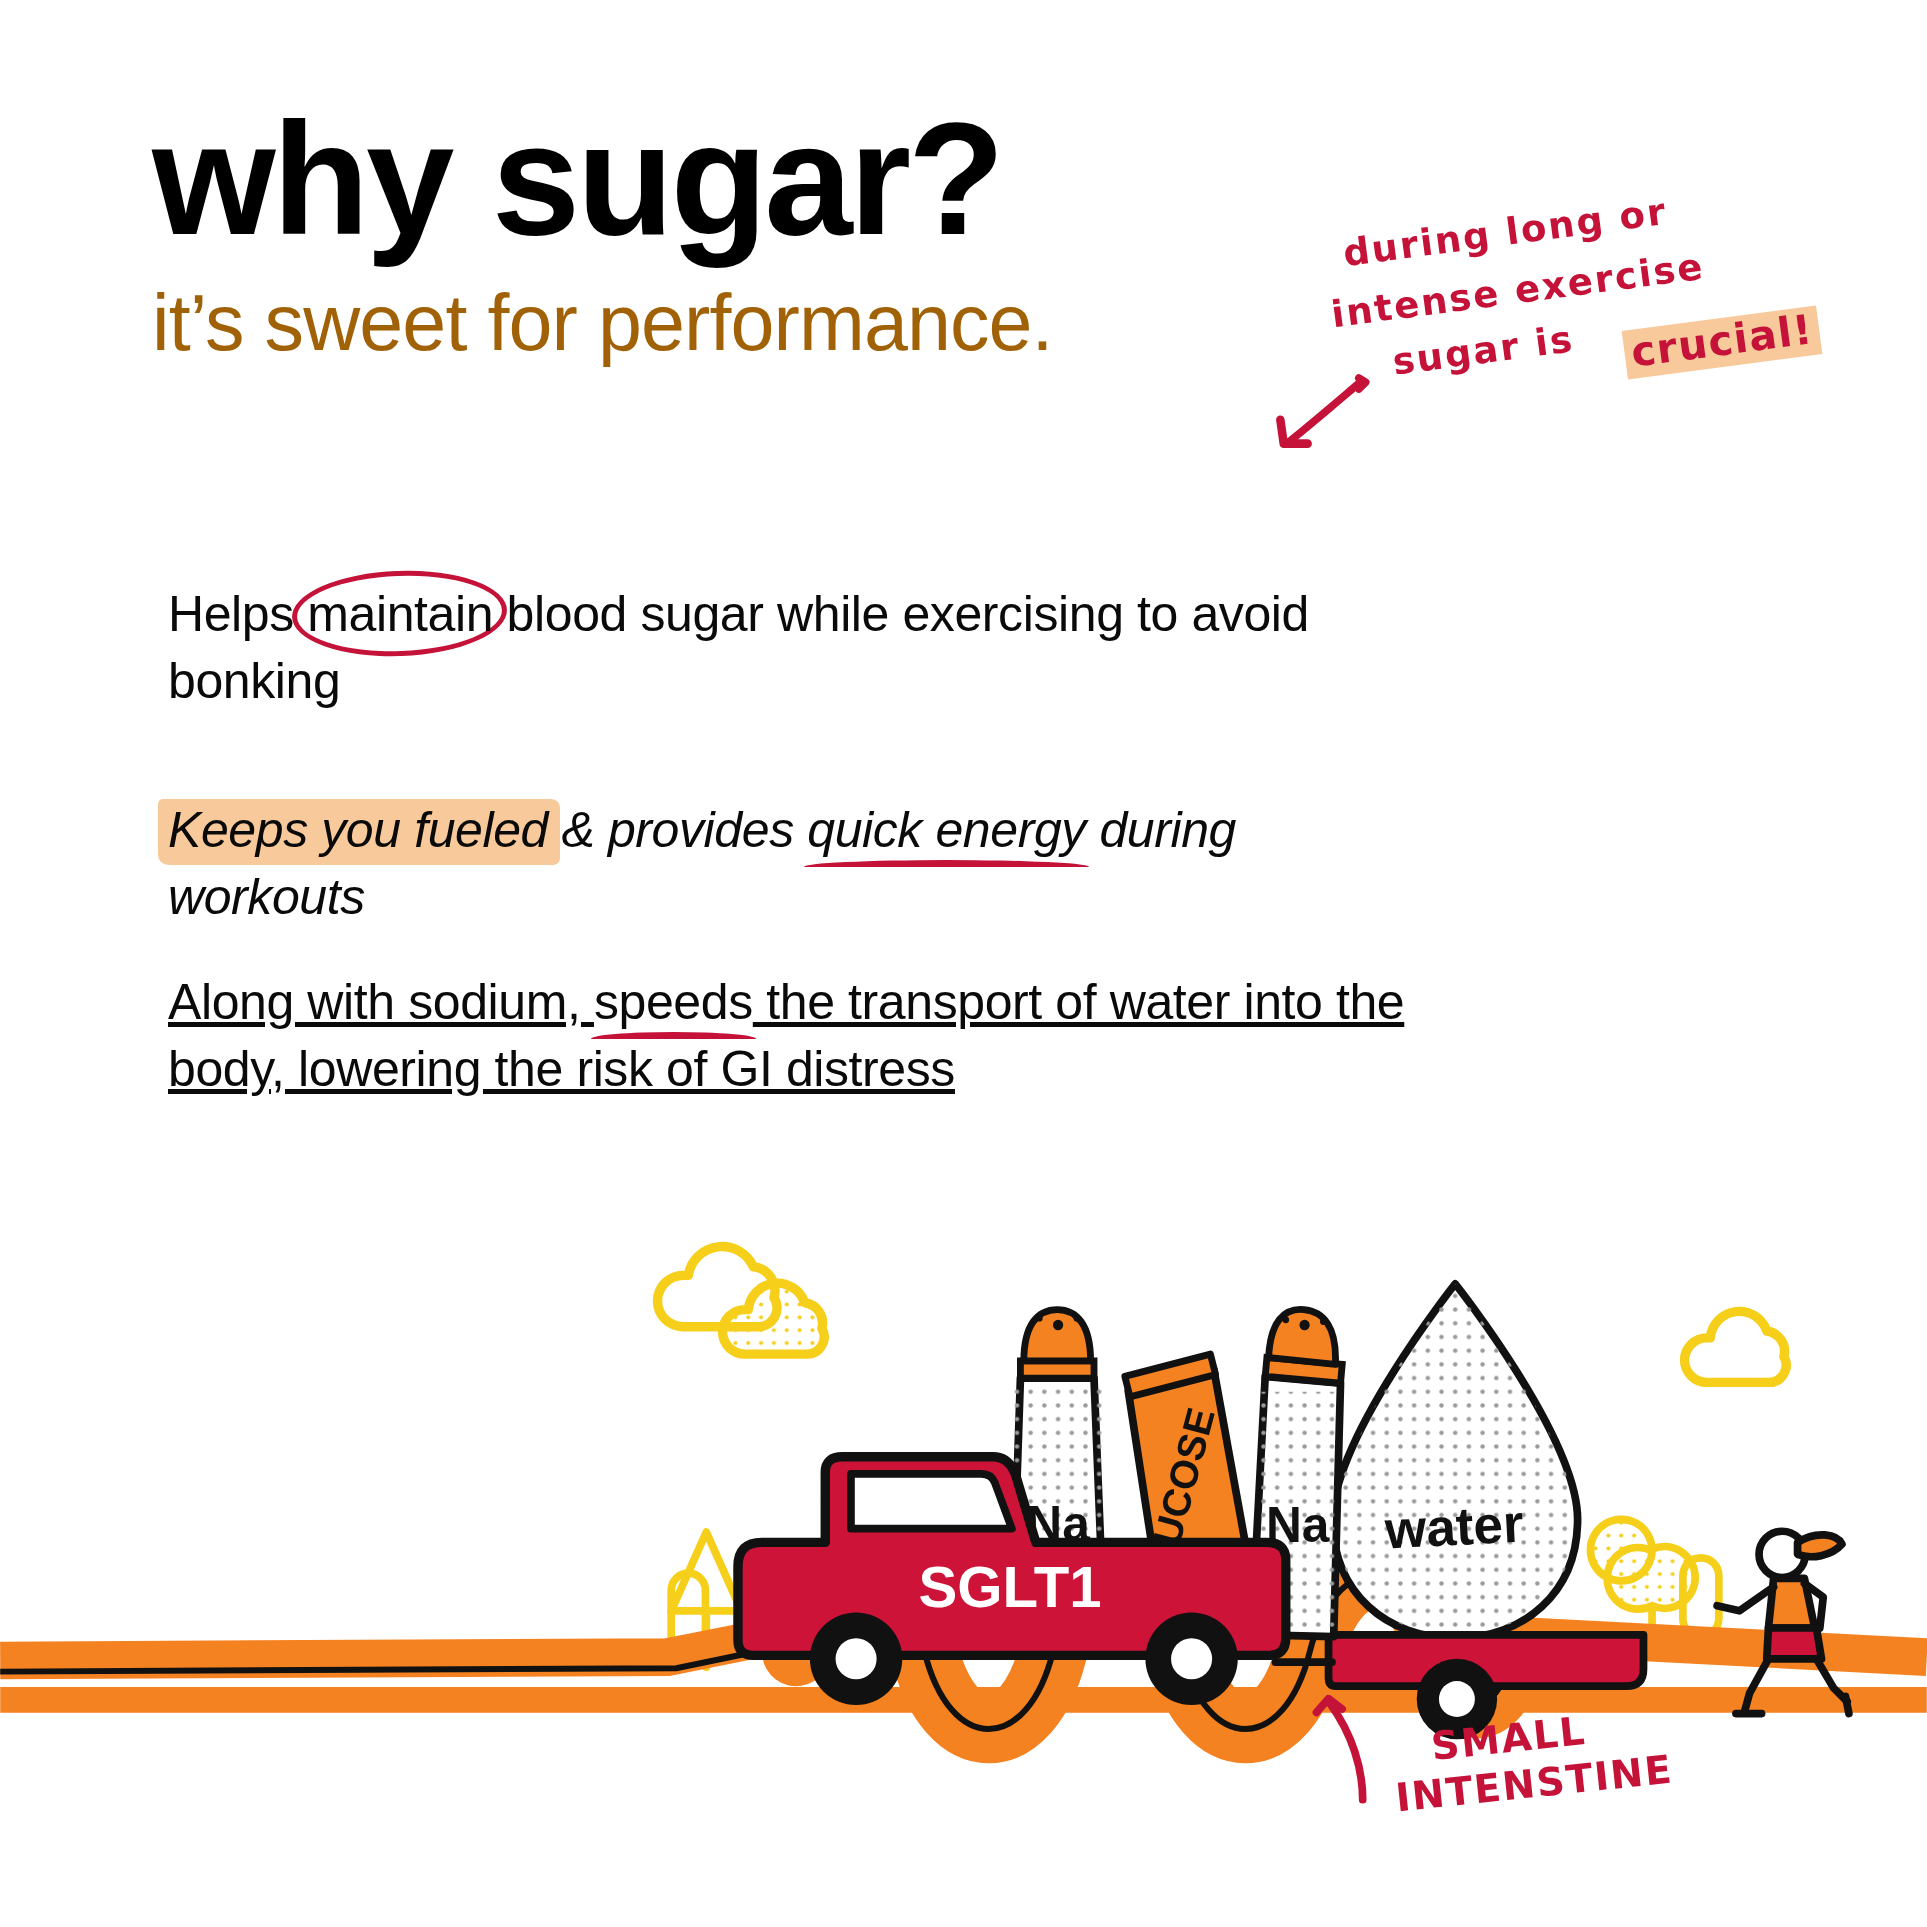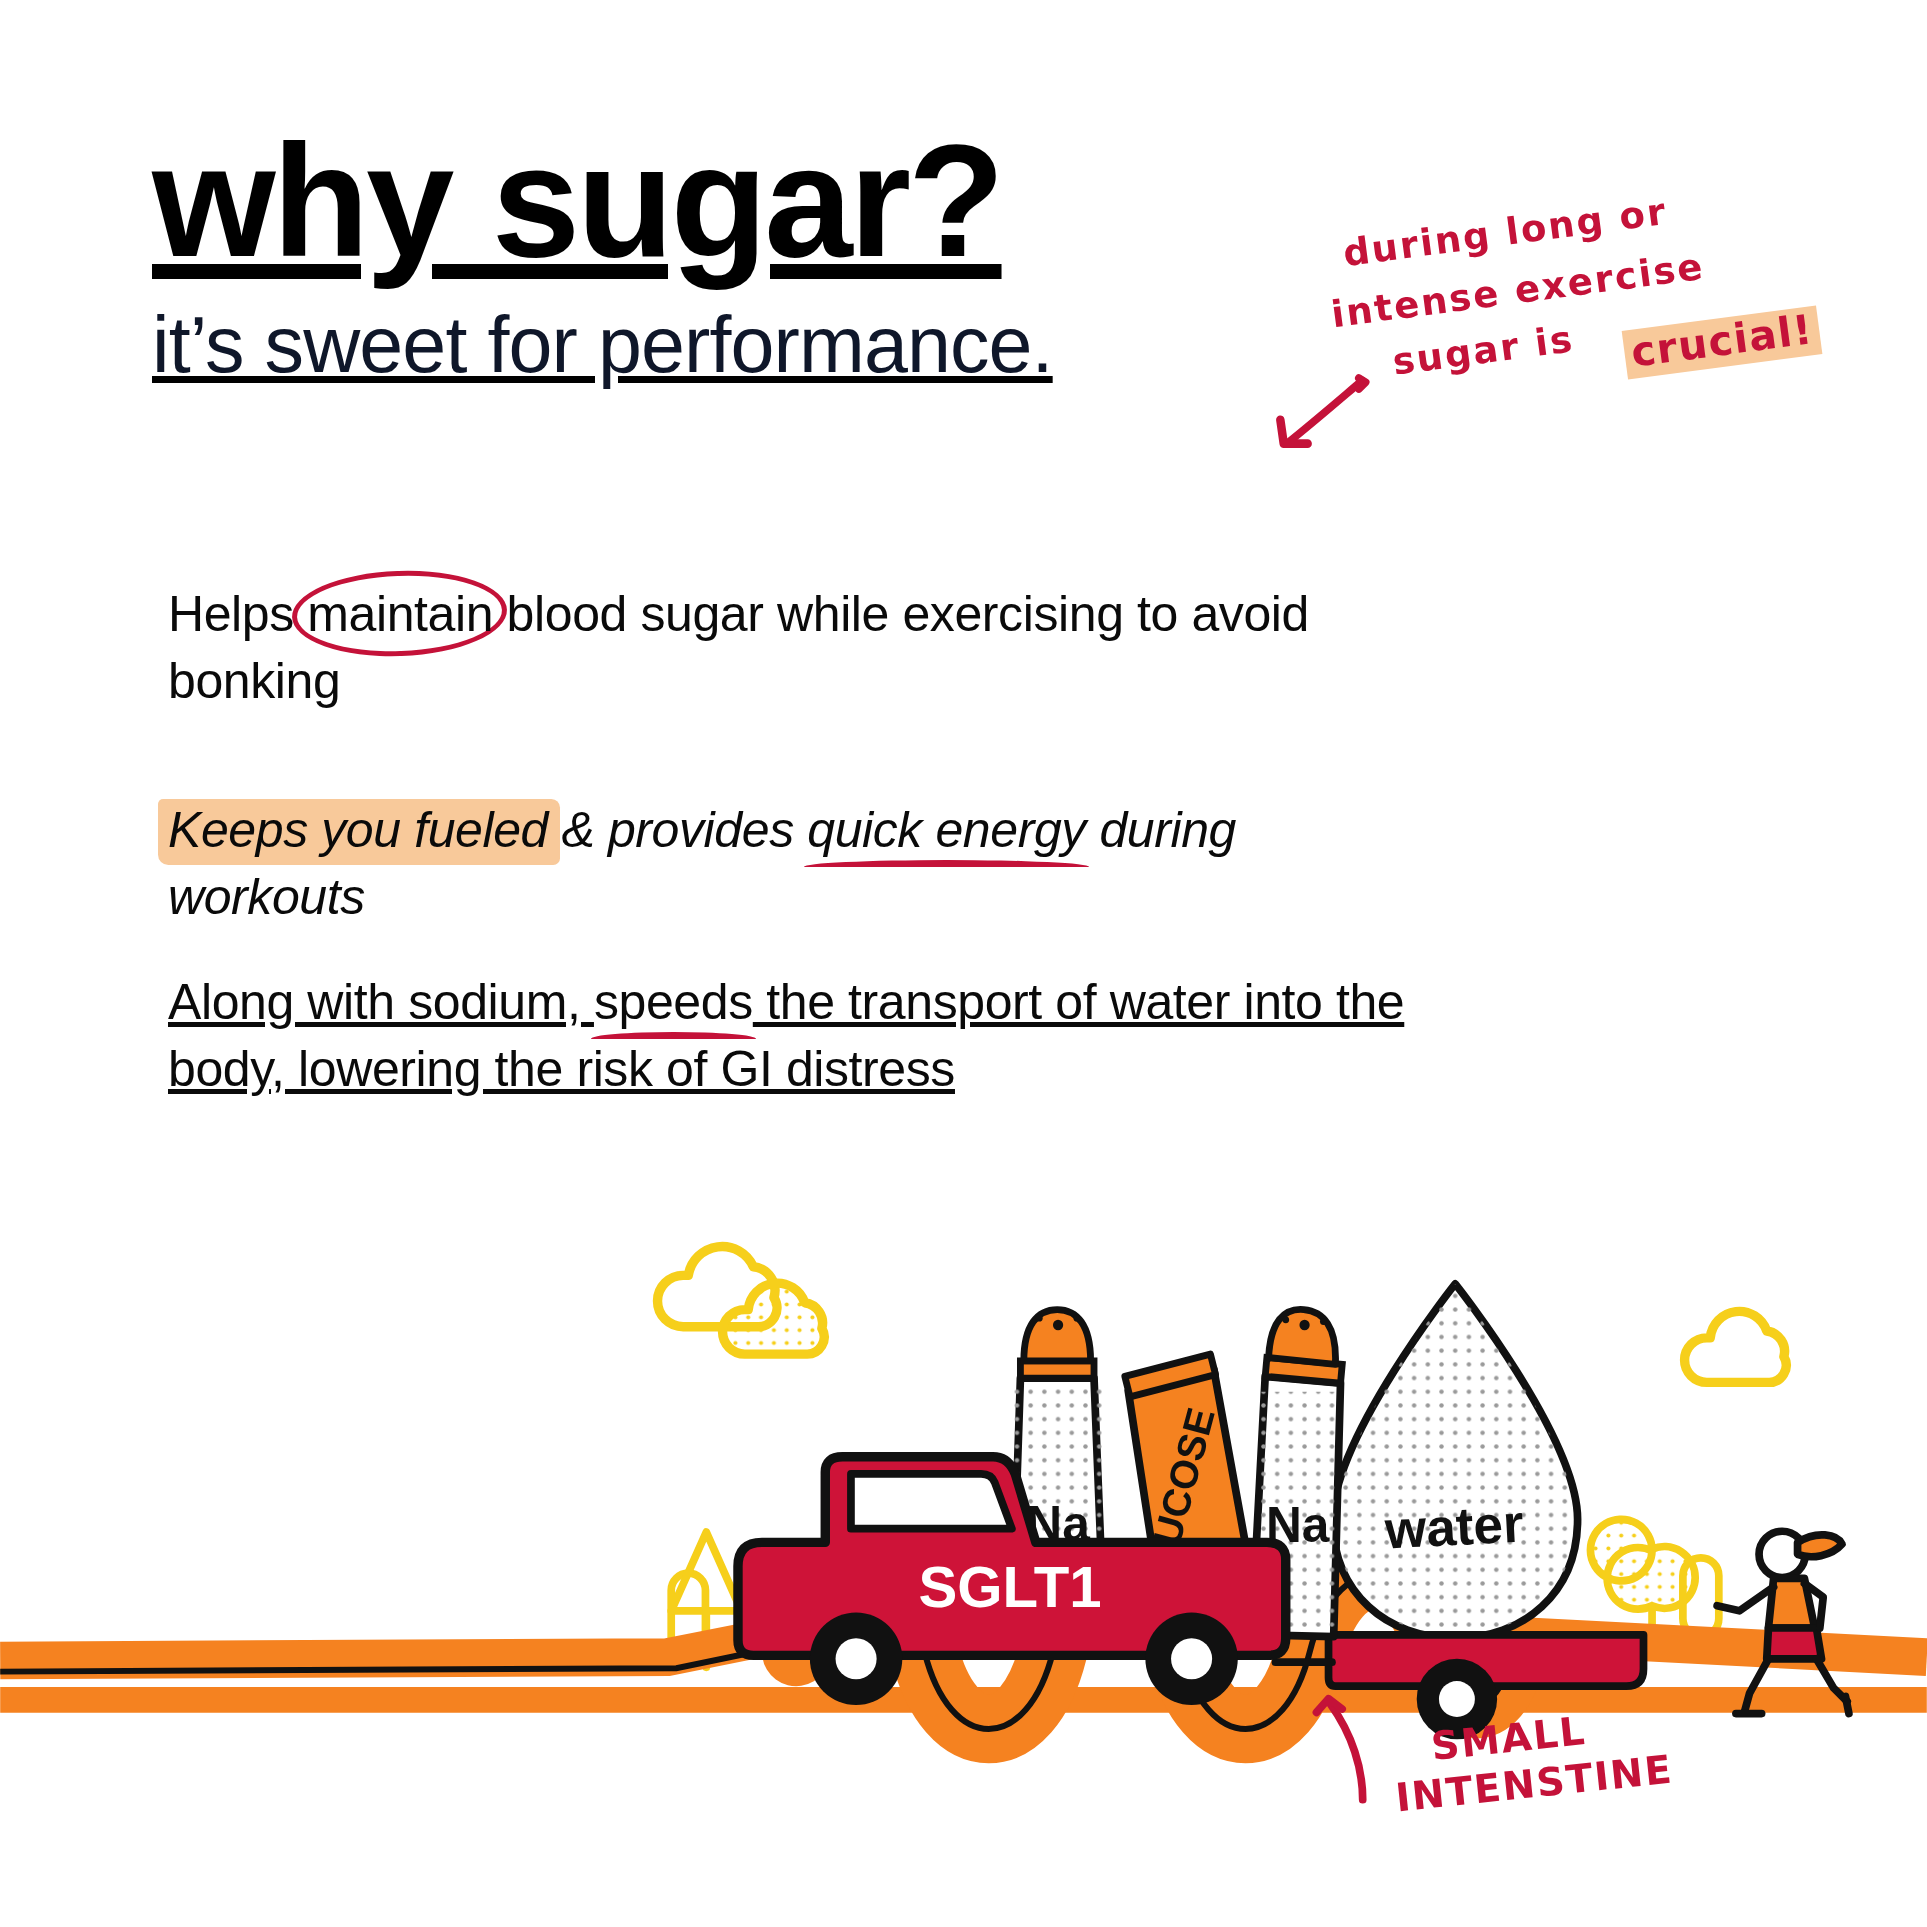--- a/index.html
+++ b/index.html
@@ -13,38 +13,37 @@
     position: relative;
     overflow: hidden;
     font-family: "Liberation Sans", sans-serif;
     background: #ffffff;
   }
 
   
   #headline-block {
     position: absolute;
     left: 152px;
-    top: 125px;
+    top: 103px;
     width: 1130px;
-    text-decoration: underline;
   }
   #page-title {
     font-size: 159px;
     font-weight: bold;
     line-height: 0.96;
     color: #000000;
     letter-spacing: -3.4px;
     margin: 0;
     white-space: nowrap;
   }
   #page-subtitle {
     font-size: 79px;
     font-weight: normal;
     line-height: 1.05;
-    color: #0f172a;
+    color: #a16207;
     margin: 26px 0 0 0;
     letter-spacing: -0.9px;
     white-space: nowrap;
   }
 
   
   #handwritten-note {
     position: absolute;
     left: 1335px;
     top: 202px;

